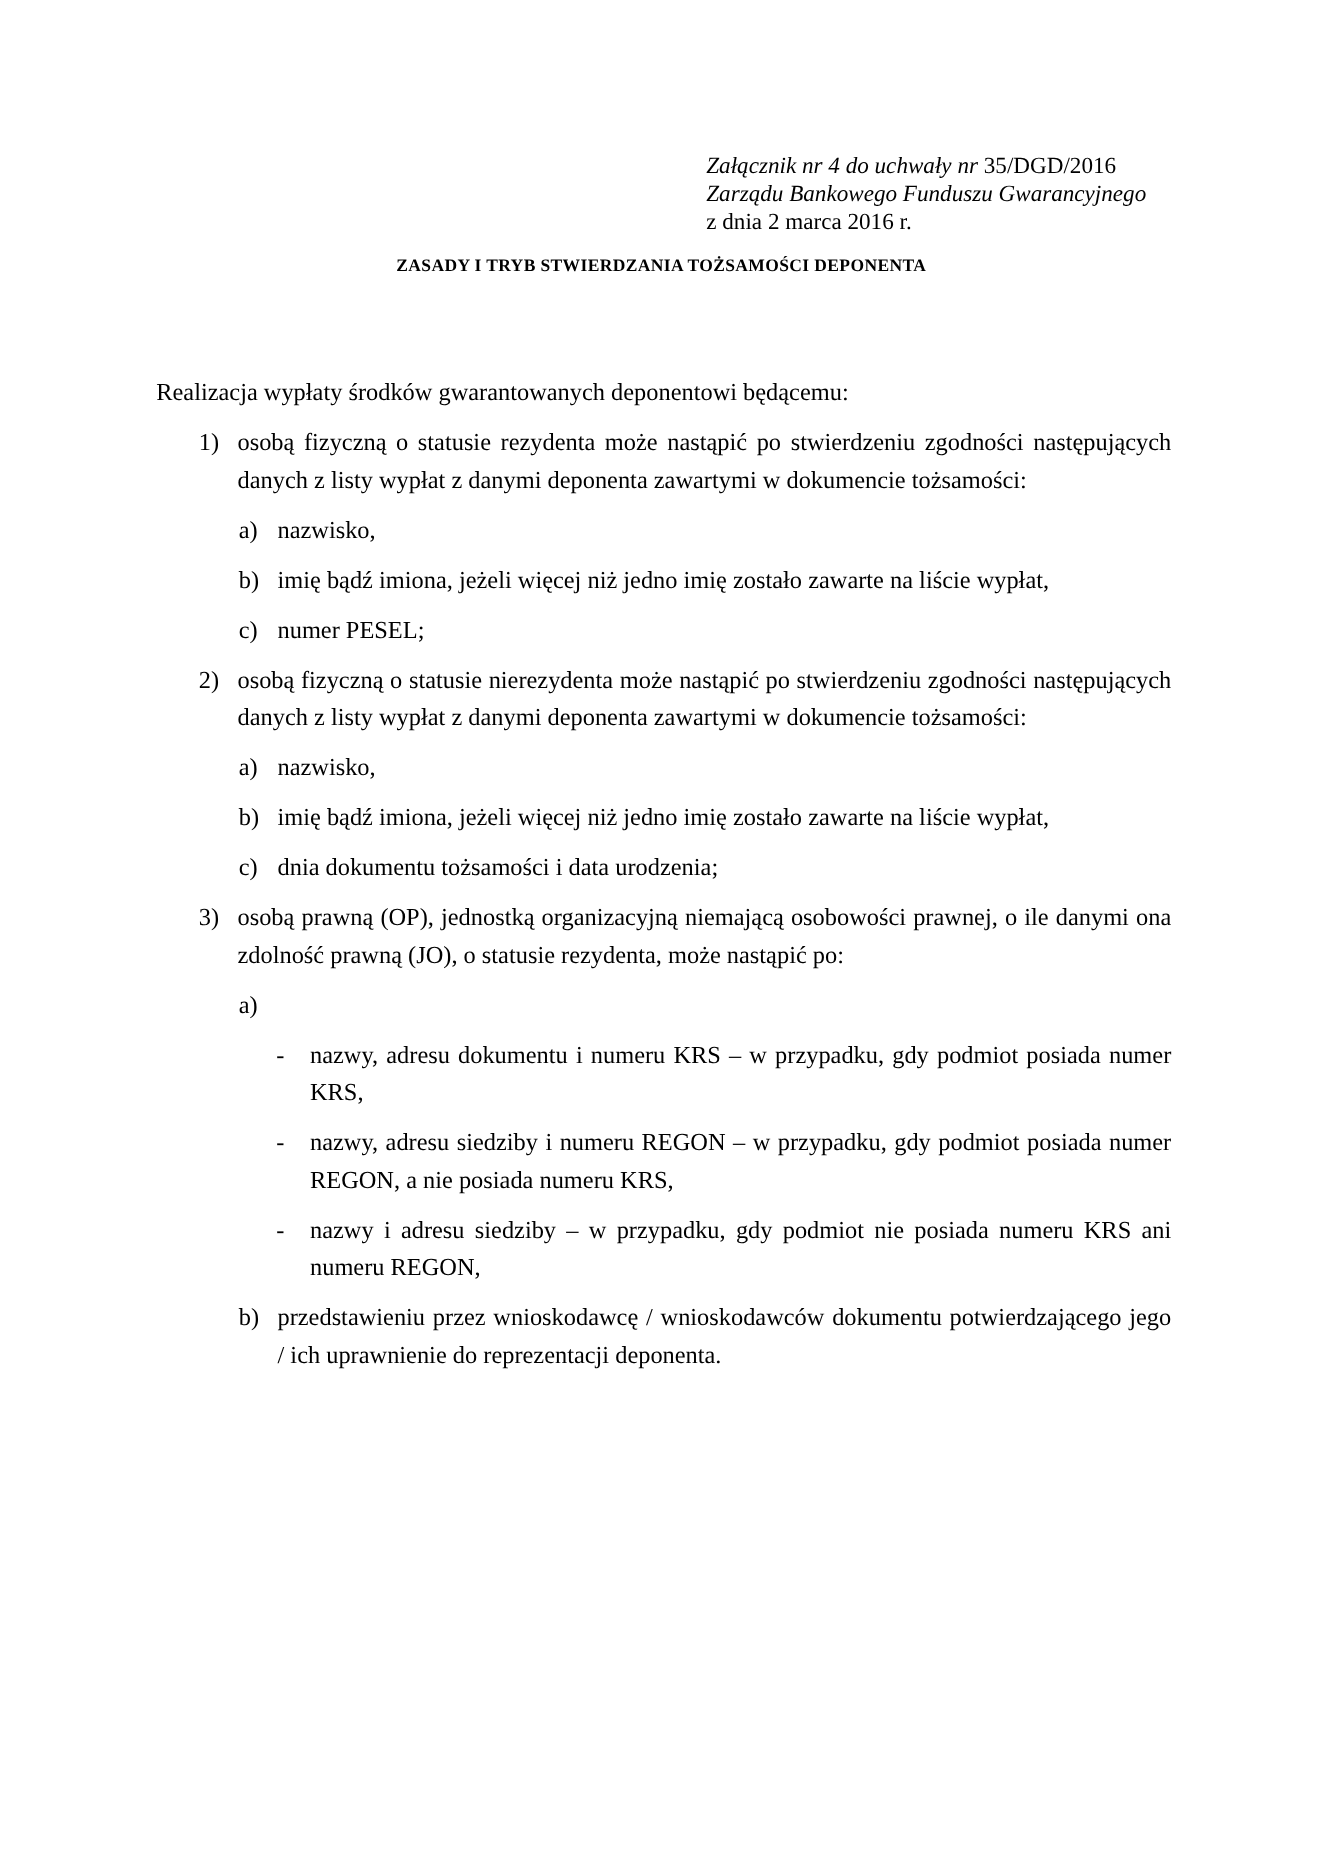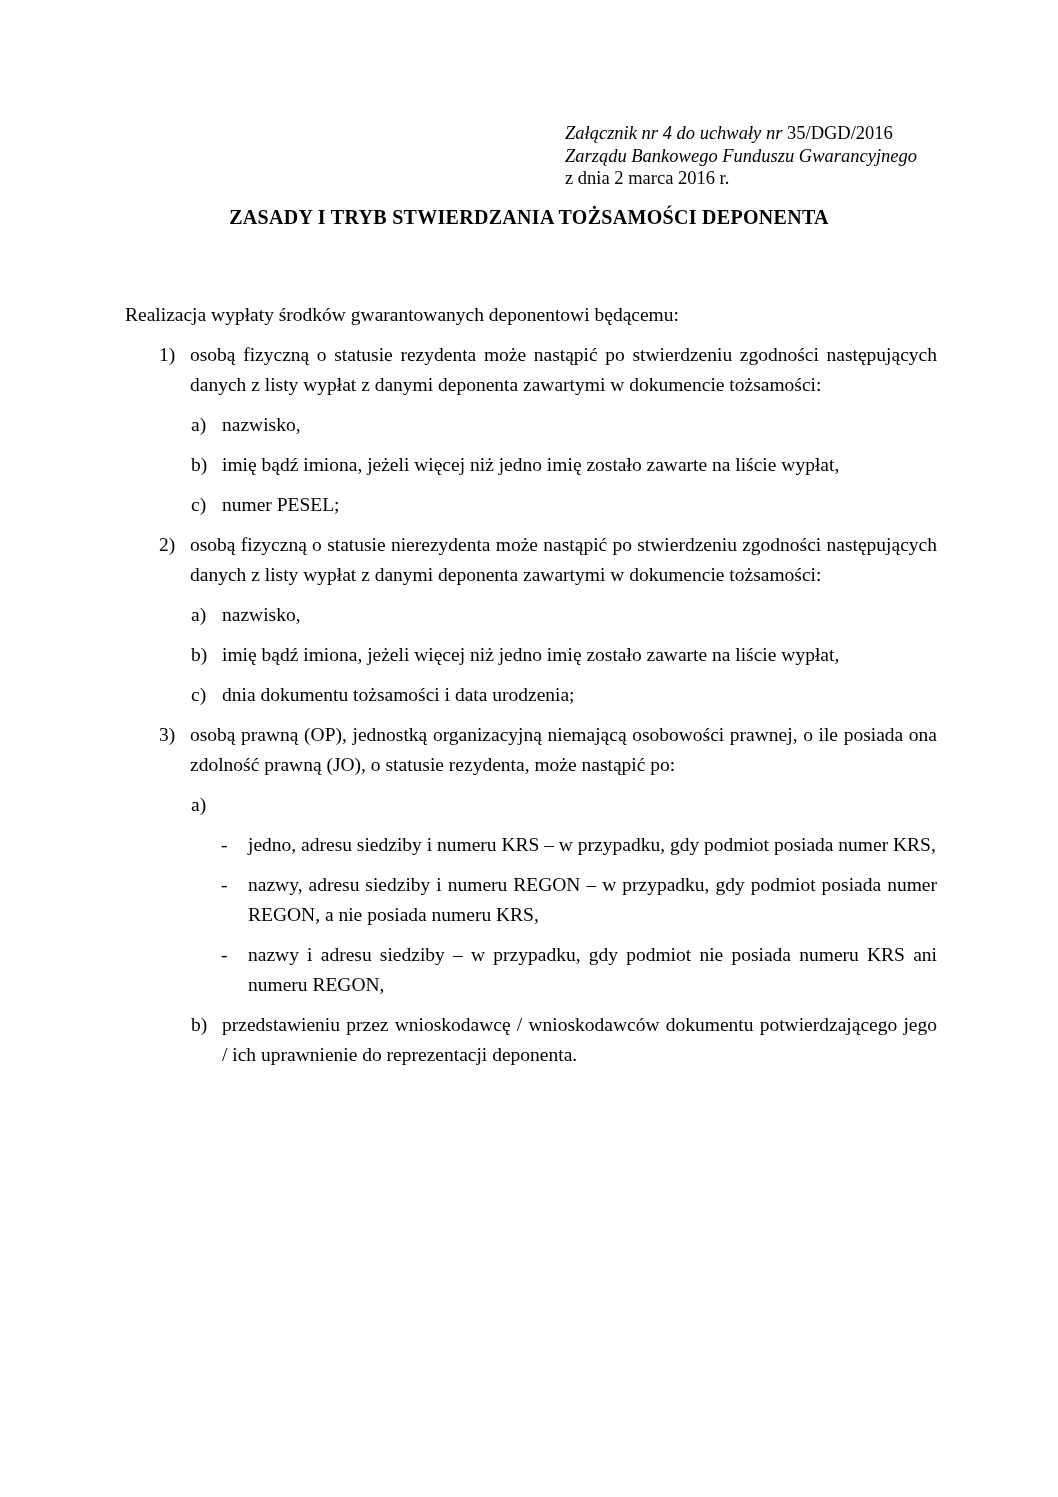--- a/index.html
+++ b/index.html
@@ -26,21 +26,21 @@
     white-space: nowrap;
   }
   .it { font-style: italic; }
   .doc-title {
     position: absolute;
     left: 0;
     top: 206px;
     width: 100%;
     margin: 0;
     text-align: center;
-    font-size: 20px;
+    font-size: 14px;
     font-weight: bold;
     letter-spacing: 0.3px;
   }
   .doc-body {
     position: absolute;
     left: 125px;
     top: 300px;
     width: 812px;
     font-size: 19.5px;
     line-height: 30px;
@@ -125,30 +125,30 @@
         <div class="txt">imię bądź imiona, jeżeli więcej niż jedno imię zostało zawarte na liście wypłat,</div>
       </div>
       <div class="li l2">
         <span class="marker">c)</span>
         <div class="txt">dnia dokumentu tożsamości i data urodzenia;</div>
       </div>
     </div>
 
     <div class="li l1">
       <span class="marker">3)</span>
-      <div class="txt">osobą prawną (OP), jednostką organizacyjną niemającą osobowości prawnej, o ile posiada ona zdolność prawną (JO), o statusie rezydenta, może nastąpić po:</div>
+      <div class="txt">osobą prawną (OP), jednostką organizacyjną niemającą osobowości prawnej, o ile danymi ona zdolność prawną (JO), o statusie rezydenta, może nastąpić po:</div>
     </div>
     <div class="sub-wrap">
       <div class="li l2">
         <span class="marker">a)</span>
       </div>
       <div class="sub-wrap">
         <div class="li l3">
           <span class="marker">-</span>
-          <div class="txt">jedno, adresu siedziby i numeru KRS – w przypadku, gdy podmiot posiada numer KRS,</div>
+          <div class="txt">nazwy, adresu dokumentu i numeru KRS – w przypadku, gdy podmiot posiada numer KRS,</div>
         </div>
         <div class="li l3">
           <span class="marker">-</span>
           <div class="txt">nazwy, adresu siedziby i numeru REGON – w przypadku, gdy podmiot posiada numer REGON, a nie posiada numeru KRS,</div>
         </div>
         <div class="li l3">
           <span class="marker">-</span>
           <div class="txt">nazwy i adresu siedziby – w przypadku, gdy podmiot nie posiada numeru KRS ani numeru REGON,</div>
         </div>
       </div>

